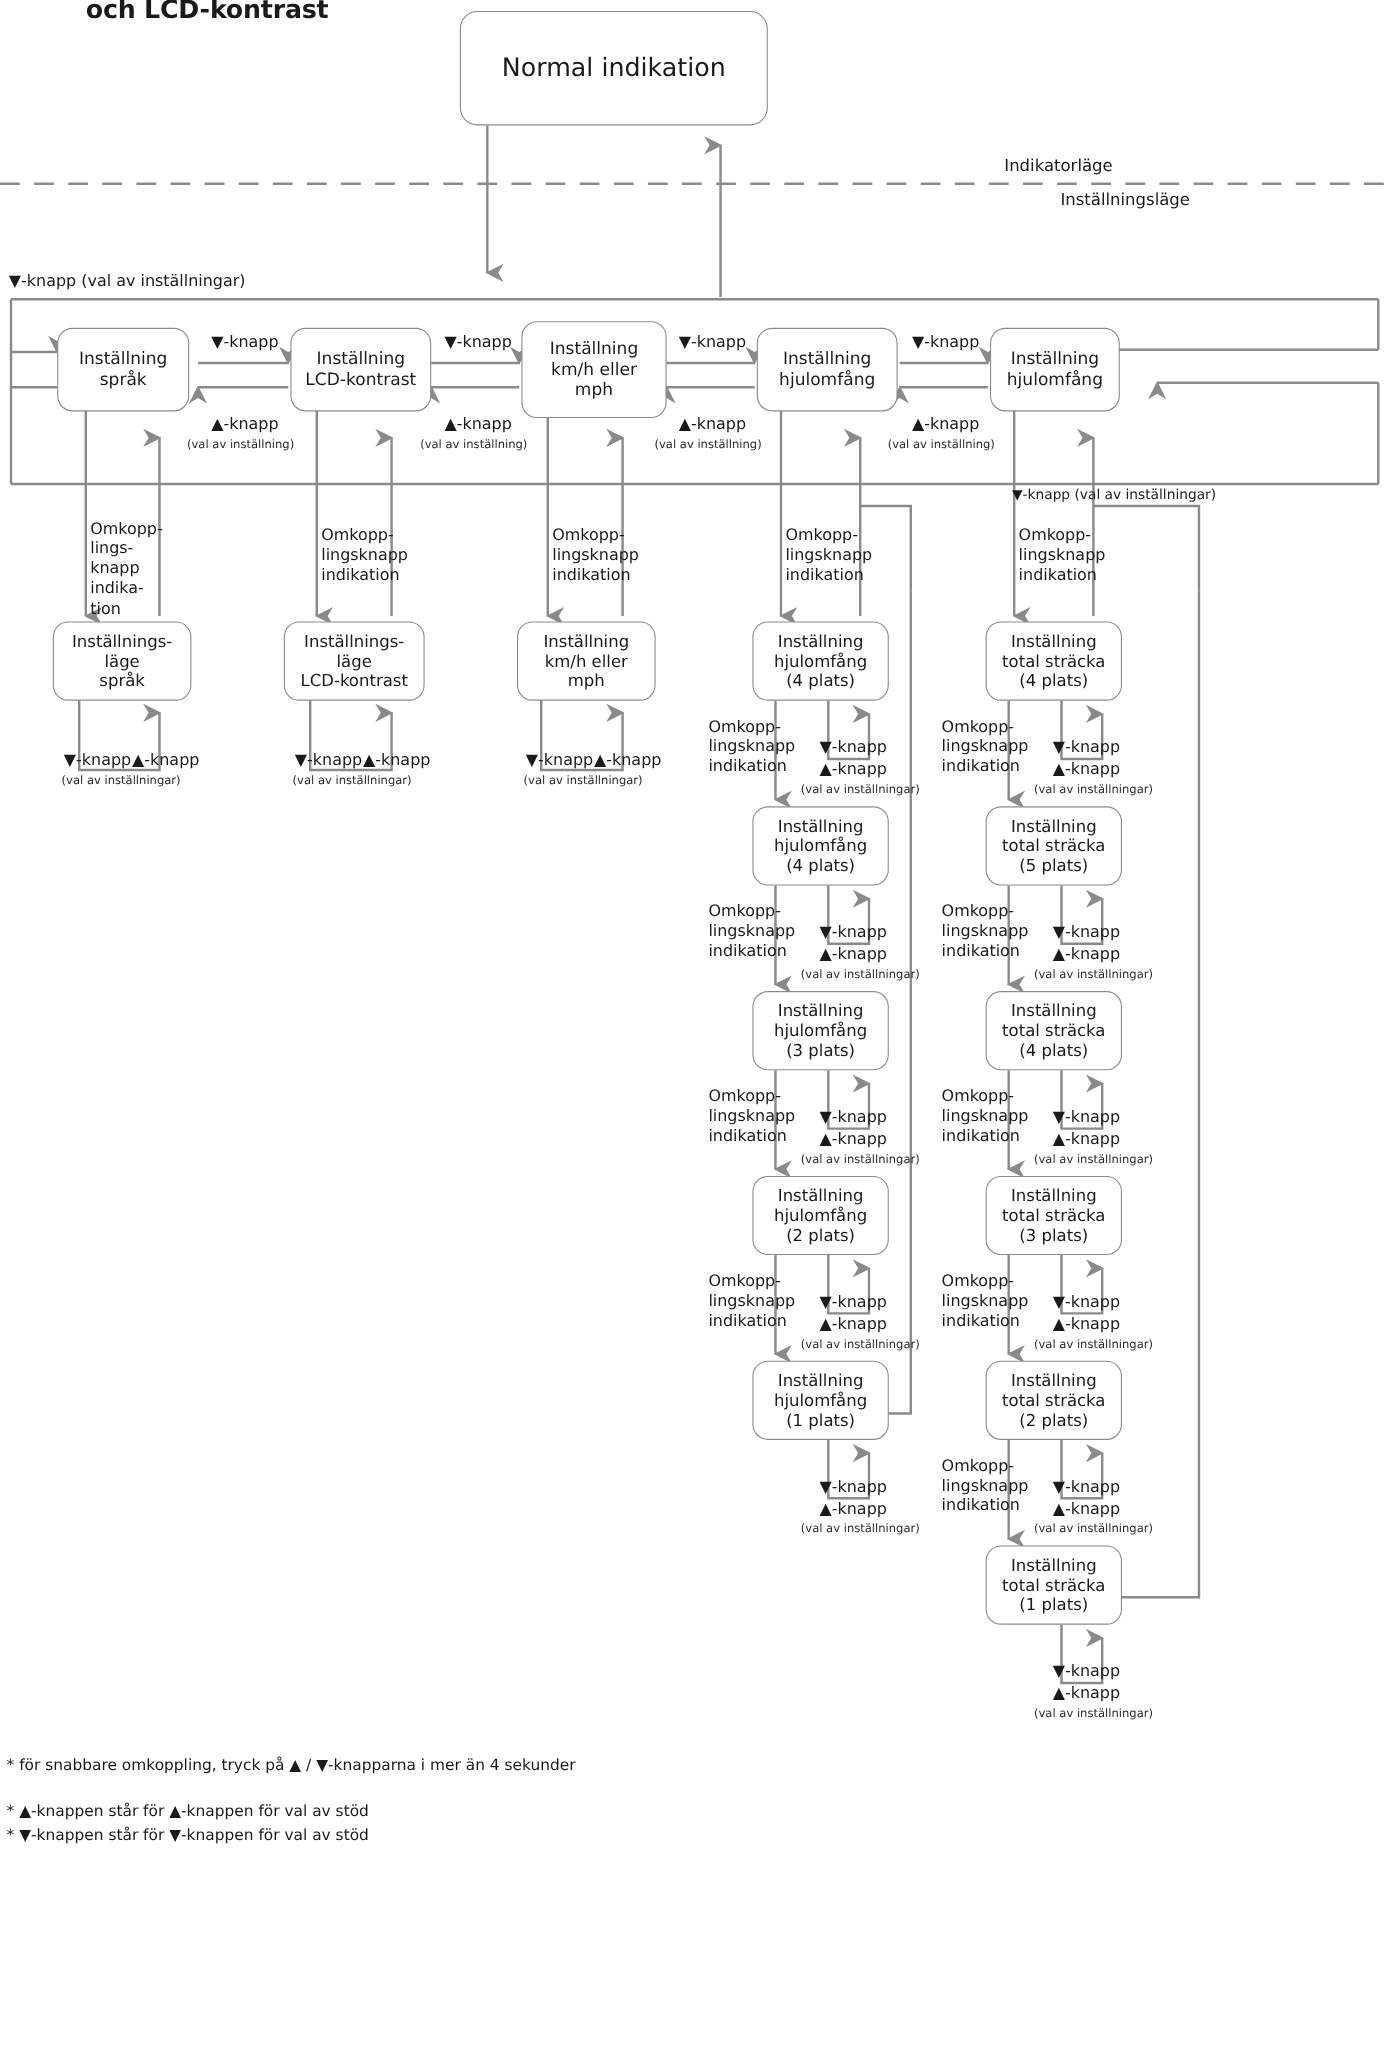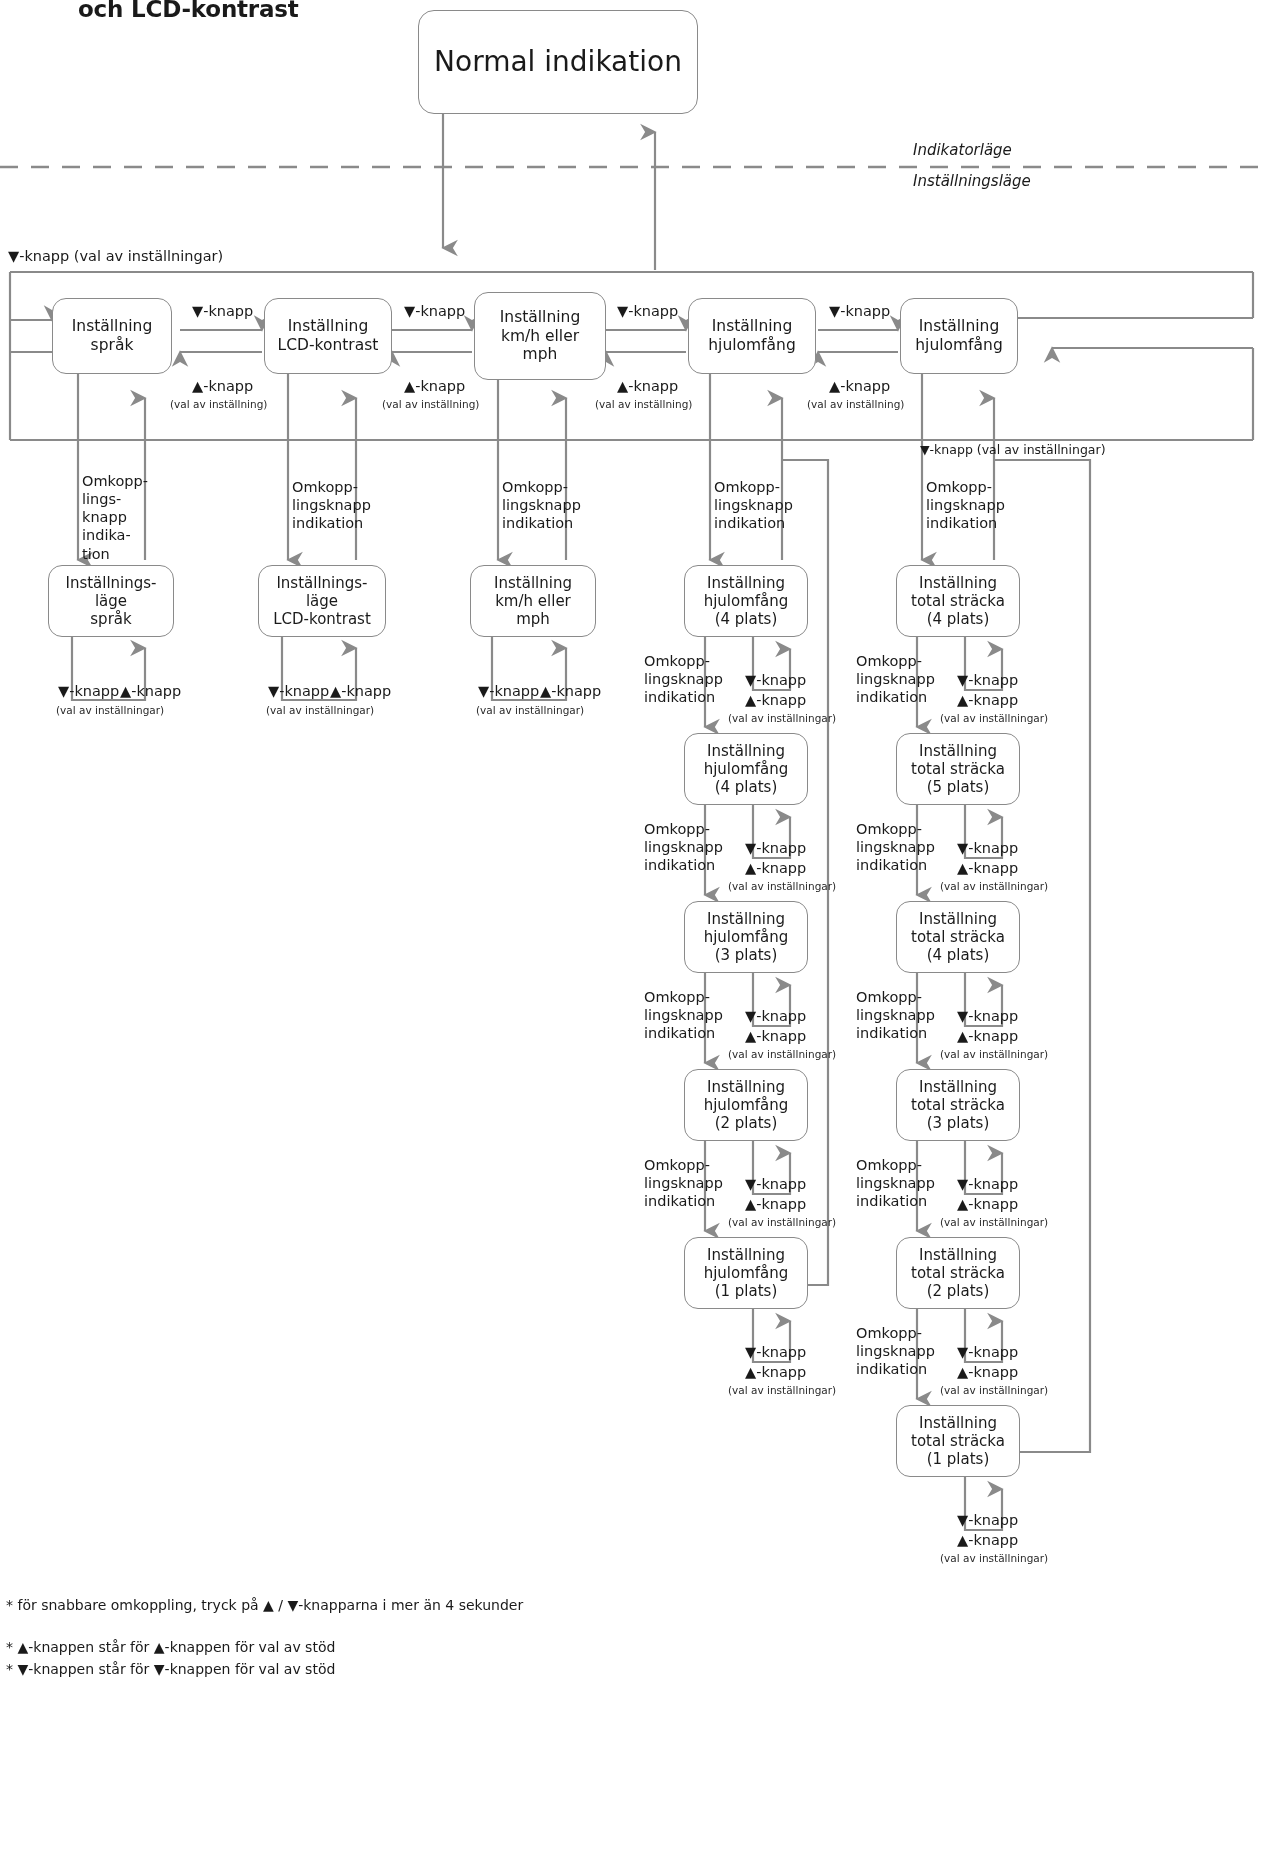--- a/index.html
+++ b/index.html
@@ -29,30 +29,30 @@
     display:flex;
     align-items:center;
     justify-content:center;
     text-align:center;
     line-height:1.22;
     box-sizing:border-box;
   }
   .box .lines{display:block;}
   .box-main{font-size:15.5px;}
   .box-sub{font-size:15px;}
-  .box-normal{font-size:28px;border-radius:16px;text-align:center;}
+  .box-normal{font-size:23px;border-radius:16px;text-align:center;}
   .lbl{
     position:absolute;
     line-height:1.2;
     white-space:pre;
   }
   .lbl-knapp{font-size:14.5px;}
   .lbl-small{font-size:10.5px;color:#2a2a2a;}
   .lbl-omk{font-size:14.5px;line-height:1.25;}
-  .lbl-mode{font-size:15px;font-style:italic;}
+  .lbl-mode{font-size:15px;}
   .lbl-instr{font-size:15px;}
   .title{
     position:absolute;
     font-weight:bold;
     font-size:23px;
     letter-spacing:-0.2px;
   }
   .foot{position:absolute;font-size:14px;line-height:1.2;white-space:pre;}
 </style>
 </head>
@@ -164,21 +164,21 @@
     </g>
   </svg>
 
   <div class="title" style="left:78px;top:-4px;">och LCD-kontrast</div>
 
   <div class="box box-normal" style="left:418px;top:10px;width:280px;height:104px;">
     <span>Normal indikation</span>
   </div>
 
   <div class="lbl lbl-mode" style="left:913px;top:141px;">Indikatorläge</div>
-  <div class="lbl lbl-mode" style="left:913px;top:172px;">Inställningsläge</div>
+  <div class="lbl lbl-mode" style="left:964px;top:172px;">Inställningsläge</div>
 
 
   <div class="lbl lbl-knapp" style="left:8px;top:248px;">▼-knapp (val av inställningar)</div>
 
   <div class="lbl lbl-knapp" style="left:920px;top:442px;font-size:12.5px;">▼-knapp (val av inställningar)</div>
 
   <div class="box box-main" style="left:52px;top:298px;width:120px;height:76px;">
     <span class="lines">
       <span>Inställning</span><br>
       <span>språk</span>

